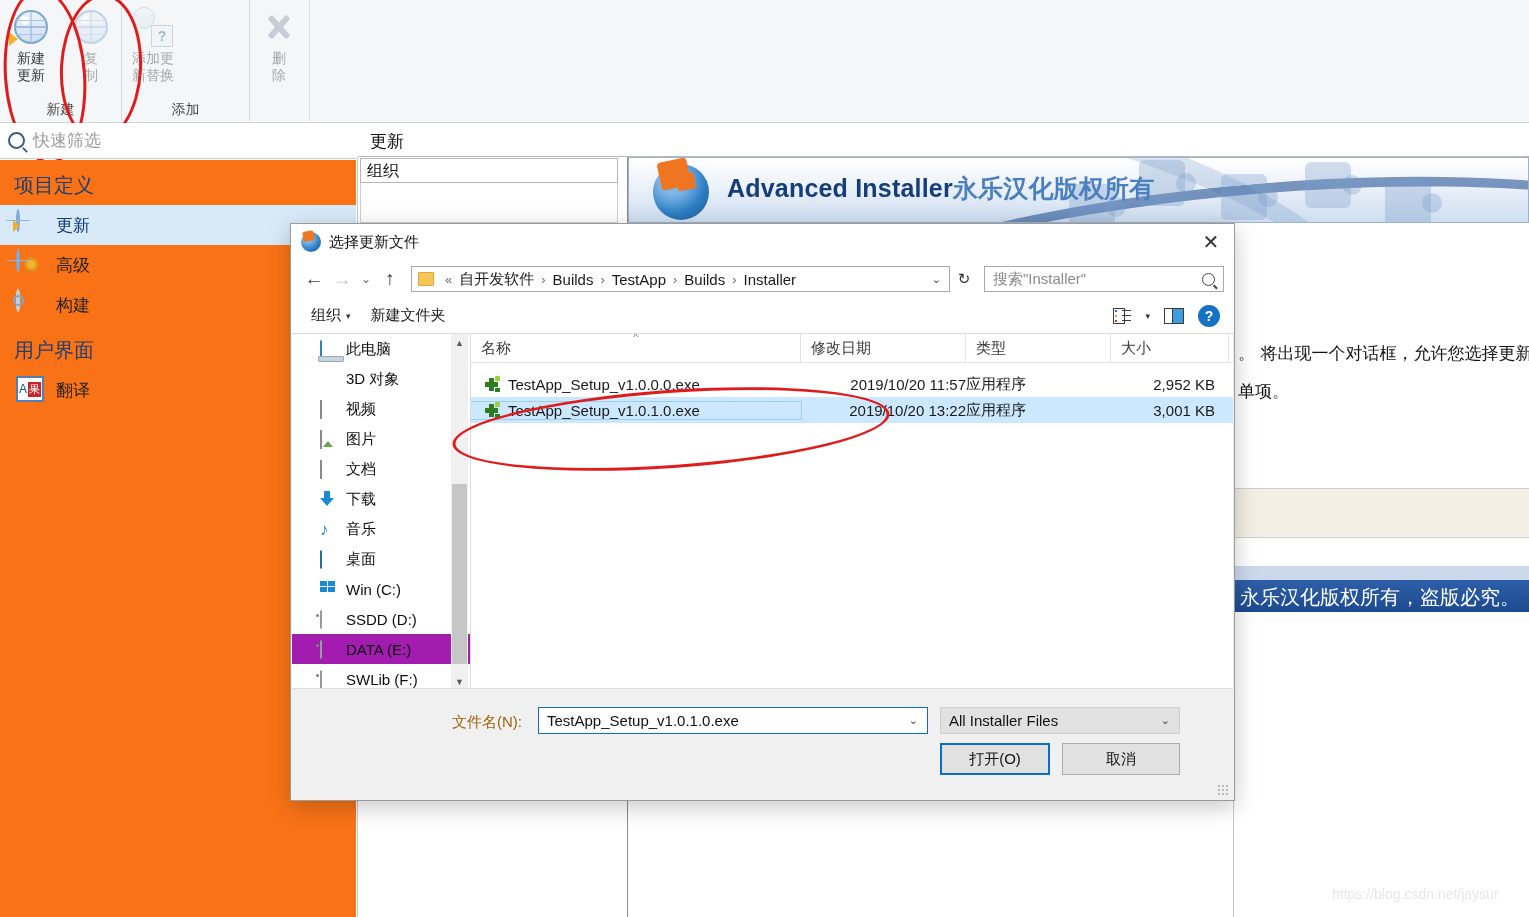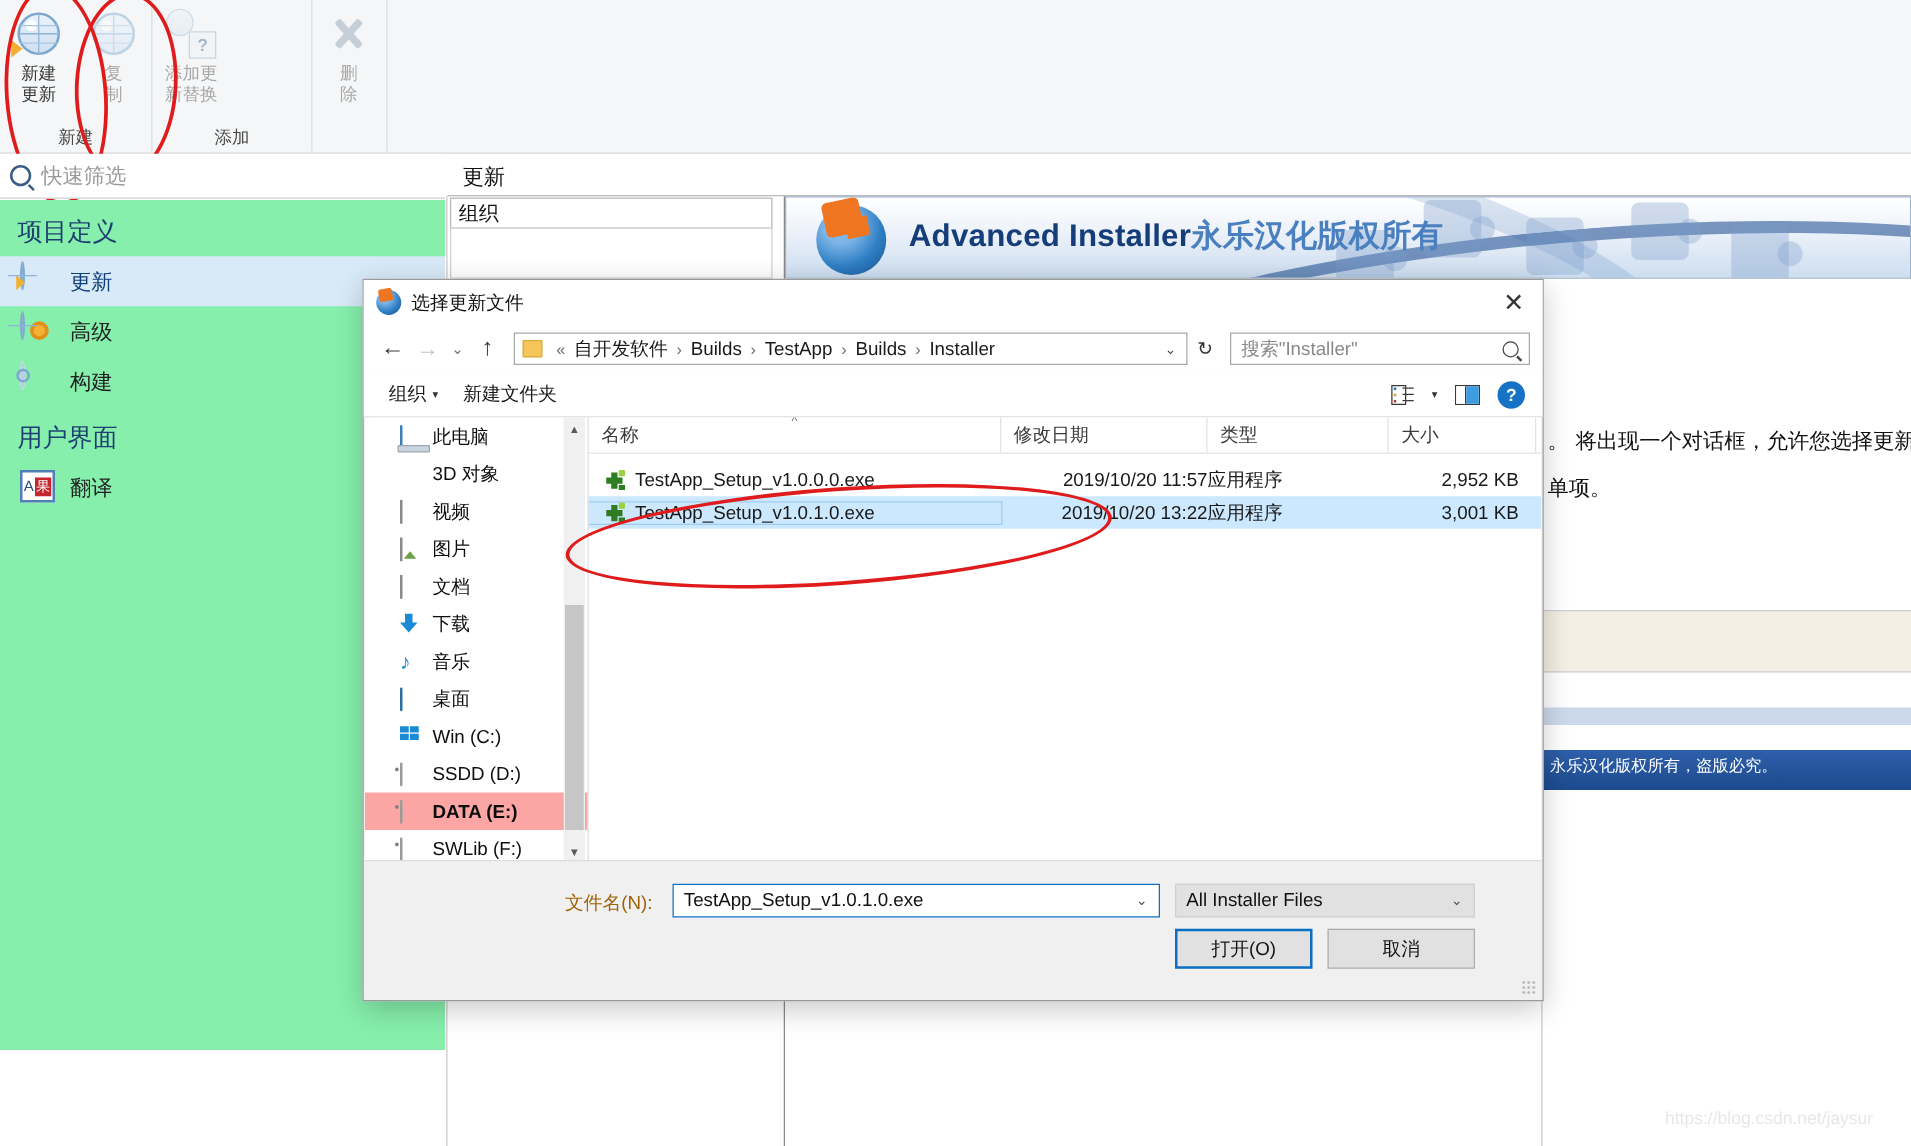--- a/index.html
+++ b/index.html
@@ -107,21 +107,21 @@
     position:absolute; left:0; top:123px; width:356px; height:36px;
     border-bottom:1px solid #cfcfcf; background:#ffffff;
     display:flex; align-items:center; gap:8px; padding-left:8px; box-sizing:border-box;
   }
   .filter-bar .mag {
     width:13px;height:13px;border:2px solid #3b5c86;border-radius:50%; position:relative; flex:none;
   }
   .filter-bar .mag:after{content:"";position:absolute;right:-5px;bottom:-4px;width:6px;height:2px;background:#3b5c86;transform:rotate(45deg);}
   .filter-ph { font-size:17px; color:#9a9a9a; }
 
-  .proj-pane { position:absolute; left:0; top:160px; width:356px; height:680px; background:#86efac; }
+  .proj-pane { position:absolute; left:0; top:160px; width:356px; height:757px; background:#f97316; }
   .proj-head { font-size:20px; color:#1f3f73; padding:12px 0 6px 14px; }
   .proj-item {
     height:40px; display:flex; align-items:center; gap:12px; padding-left:16px; box-sizing:border-box;
     font-size:17px; color:#222;
   }
   .proj-item.sel { background:#d8e9f8; color:#0f3f7a; }
   .ico-sm { width:28px; height:28px; flex:none; position:relative; }
   .trans-ico {
     width:28px;height:26px;border:2px solid #4f7fb5;box-sizing:border-box;background:#fff;
     font-size:12px; color:#c1272d; display:flex; align-items:center; justify-content:center; position:relative;
@@ -185,21 +185,21 @@
     position:absolute; font-size:17px; color:#111; line-height:42px;
     font-family:"DejaVu Sans","Liberation Sans",sans-serif; white-space:nowrap;
   }
   .hl-row {
     position:absolute; left:1234px; top:488px; width:295px; height:48px;
     background:#f3efe4; border-top:1px solid #cfcfcf; border-bottom:1px solid #cfcfcf;
   }
   .blue-bar {
     position:absolute; left:1234px; top:580px; width:295px; height:32px;
     background: linear-gradient(180deg,#2e5fa8 0%,#1c4a90 100%);
-    color:#ffffff; font-size:13px; padding:4px 0 0 6px; box-sizing:border-box; white-space:nowrap;margin-top:20px;
+    color:#ffffff; font-size:20px; padding:4px 0 0 6px; box-sizing:border-box; white-space:nowrap;
   }
   .blue-bar-top {
     position:absolute; left:1234px; top:566px; width:295px; height:14px;
     background:#ccd9ec;
   }
   .watermark {
     position:absolute; left:1332px; top:886px; font-size:14px; color:#e7e7e7;
     font-family:"Liberation Sans",sans-serif;
   }
 
@@ -278,21 +278,21 @@
   }
 
   .nav-pane {
     position:absolute; left:1px; top:110px; width:178px; bottom:110px;
     background:#ffffff; overflow:hidden;
   }
   .nav-item {
     height:30px; display:flex; align-items:center; gap:9px; padding-left:28px; box-sizing:border-box;
     font-size:15px; color:#0d0d0d; white-space:nowrap;
   }
-  .nav-item.sel { background:#fca5a5;font-weight:bold; }
+  .nav-item.sel { background:#a21caf; }
   .nav-ico { width:17px; height:17px; flex:none; position:relative; }
   .pc-ico { width:18px;height:13px;background:linear-gradient(#9fd0f2,#4a9ad6); border:1px solid #3b7fb5; border-radius:2px; position:relative;}
   .pc-ico:after{content:"";position:absolute;left:-3px;bottom:-4px;width:24px;height:4px;background:#c8d4de;border:1px solid #9aa8b5;border-radius:1px;}
   .cube-ico { width:16px;height:16px; background:linear-gradient(135deg,#6fd0e8,#1d8fc0); transform:skewY(-6deg); border-radius:2px;}
   .vid-ico { width:17px;height:14px;background:repeating-linear-gradient(90deg,#3a3a3a 0 2px,#d0d8e0 2px 5px); border:1px solid #8a8a8a;}
   .pic-ico { width:17px;height:14px;background:linear-gradient(#bfe3f7,#e8f5c8); border:1px solid #8a8a8a; position:relative;}
   .pic-ico:after{content:"";position:absolute;left:2px;bottom:1px;border-left:5px solid transparent;border-right:5px solid transparent;border-bottom:6px solid #6ba24a;}
   .doc-ico { width:14px;height:17px;background:#fff;border:1px solid #8a8a8a; background-image:repeating-linear-gradient(#8aa4c0 0 1px, transparent 1px 3px); background-position:2px 3px; background-size:9px 12px; background-repeat:no-repeat;}
   .dl-ico { width:14px;height:16px; position:relative;}
   .dl-ico:before{content:"";position:absolute;left:4px;top:0;width:6px;height:8px;background:#1a8ad5;}

